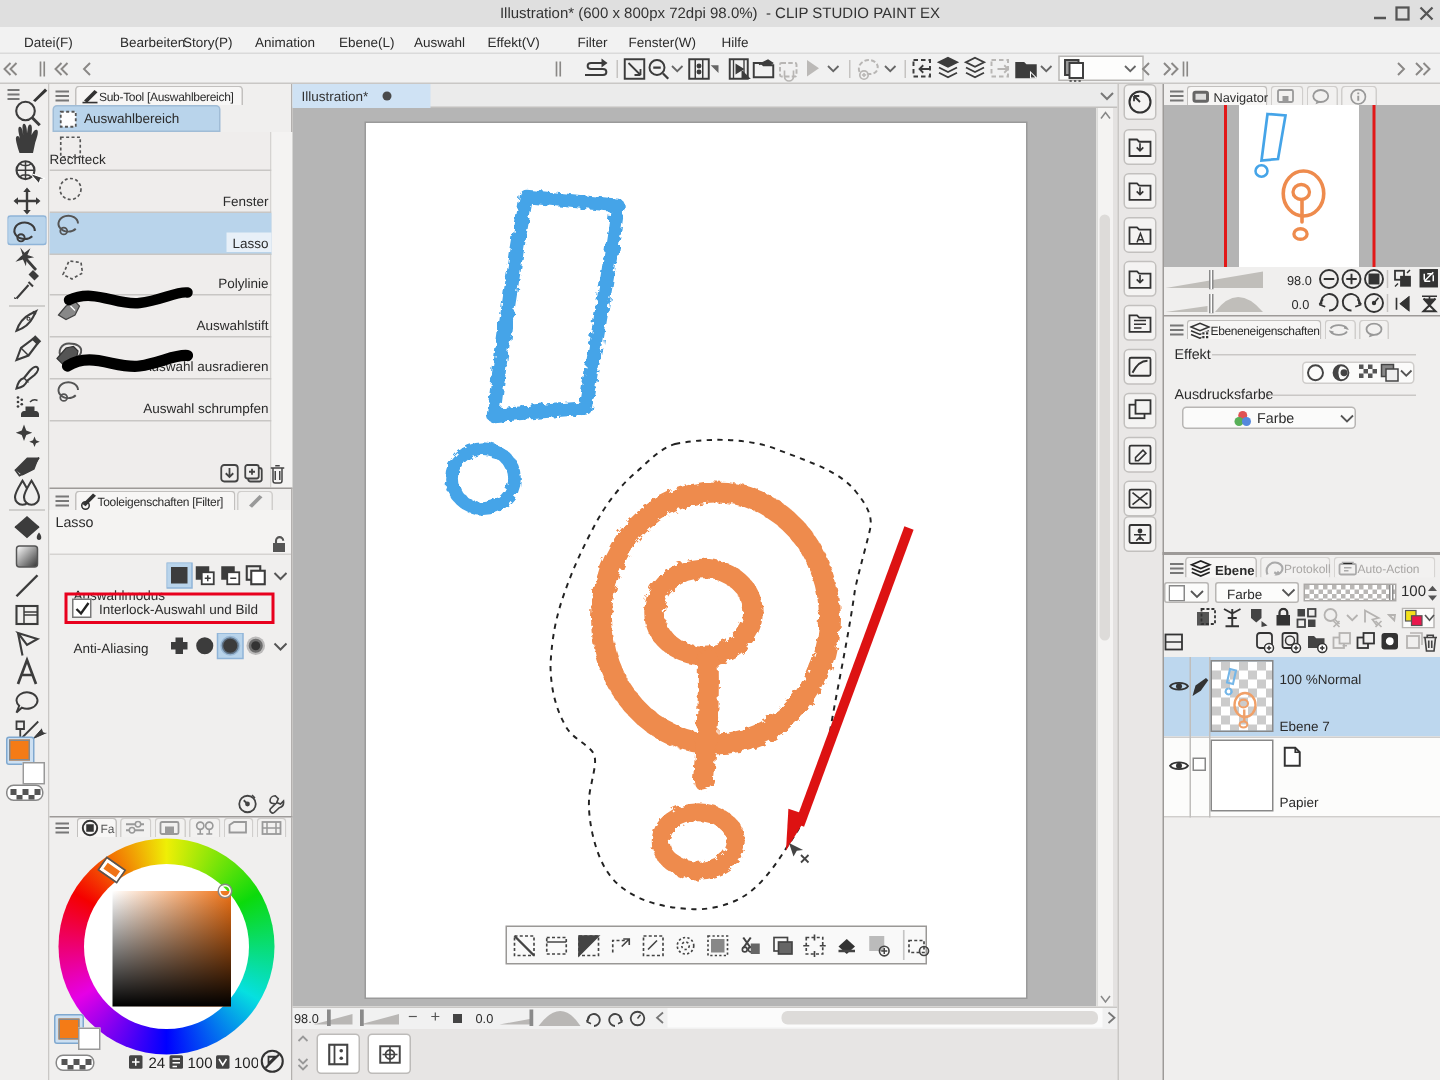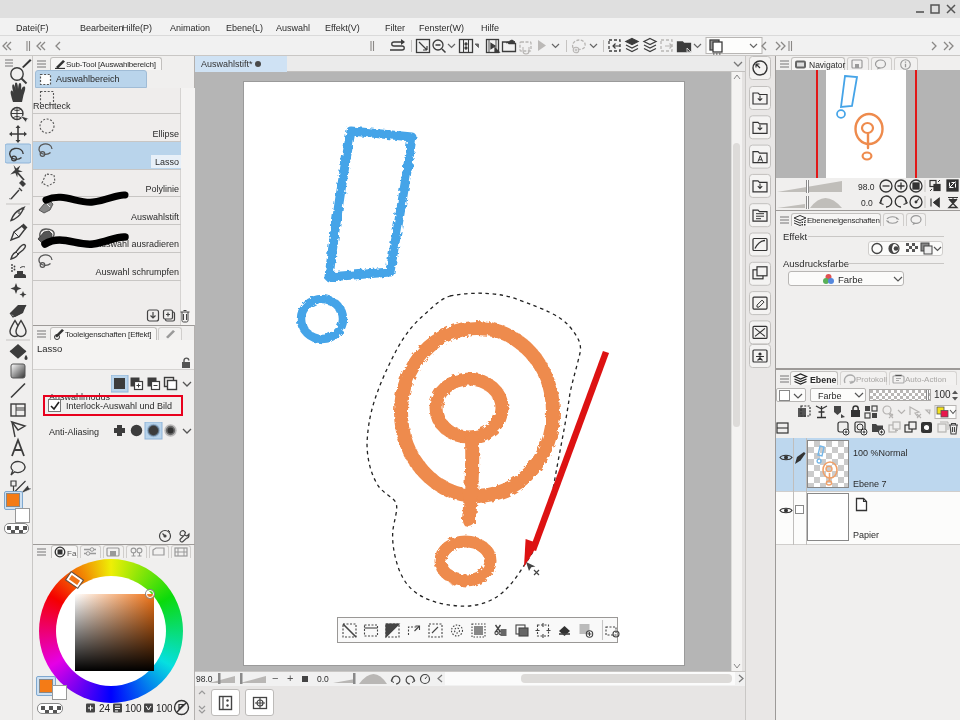--- a/index.html
+++ b/index.html
@@ -7,30 +7,31 @@
 #app{position:relative;width:960px;height:720px}
 .abs{position:absolute}
 .tb{position:absolute;font-size:9px;color:#2b2b2b;white-space:nowrap}
 .brd{border:1px solid #b3b0ae}
 svg{display:block}
 </style></head>
 <body>
 <div id="app">
 
 <div class="abs" style="left:0;top:0;width:960px;height:18px;background:#dfdfdf"></div>
+<div class="tb" style="left:0;top:4px;width:960px;text-align:center;font-size:10px;color:#333">Illustration* (600 x 800px 72dpi 98.0%)&nbsp;&nbsp;- CLIP STUDIO PAINT EX</div>
 <svg class="abs" style="left:914px;top:3px" width="44" height="12" viewBox="0 0 44 12">
  <path d="M2 9h8" stroke="#555" stroke-width="1.6" fill="none"></path>
  <rect x="17" y="2" width="8" height="8" fill="none" stroke="#555" stroke-width="1.5"></rect>
  <path d="M33 2l8 8M41 2l-8 8" stroke="#555" stroke-width="1.5"></path>
 </svg>
 
 <div class="abs" style="left:0;top:18px;width:960px;height:18px;background:#f2f2f2;border-bottom:1px solid #dadada"></div>
 <div class="tb" style="left:16px;top:23px">Datei(F)</div>
 <div class="tb" style="left:80px;top:23px">Bearbeiten</div>
-<div class="tb" style="left:122px;top:23px">Hilfe(P)</div>
+<div class="tb" style="left:122px;top:23px">Story(P)</div>
 <div class="tb" style="left:170px;top:23px">Animation</div>
 <div class="tb" style="left:226px;top:23px">Ebene(L)</div>
 <div class="tb" style="left:276px;top:23px">Auswahl</div>
 <div class="tb" style="left:325px;top:23px">Effekt(V)</div>
 <div class="tb" style="left:385px;top:23px">Filter</div>
 <div class="tb" style="left:419px;top:23px">Fenster(W)</div>
 <div class="tb" style="left:481px;top:23px">Hilfe</div>
 
 <div class="abs" style="left:0;top:36px;width:960px;height:20px;background:#f1f1f1;border-bottom:1px solid #c9c7c5"></div>
 <div id="toolbaricons">
@@ -308,21 +309,21 @@
         <rect x="1.5" y="1.5" width="10" height="10" fill="#fdfdfd" stroke="#555" stroke-dasharray="2 1.6" stroke-width="1.2"></rect>
       </svg>
 <div class="tb" style="left:56px;top:74px">Auswahlbereich</div>
 
 <div class="abs" style="left:33px;top:88px;width:148px;height:237px;background:#efedec;border-right:1px solid #d5d3d1"></div>
 <div class="abs" style="left:181px;top:88px;width:14px;height:237px;background:#f4f3f2"></div>
 <div class="abs" style="left:33px;top:141.5px;width:148px;height:28px;background:#b9d4eb"></div>
 <div class="abs" style="left:151px;top:155px;width:30px;height:13px;background:#e8f0f8"></div>
 <div id="stlabels">
 <div class="tb" style="left:33px;top:101px;width:146px;text-align:left">Rechteck</div>
-<div class="tb" style="left:33px;top:129px;width:146px;text-align:right">Ellipse</div>
+<div class="tb" style="left:33px;top:129px;width:146px;text-align:right">Fenster</div>
 <div class="tb" style="left:33px;top:157px;width:146px;text-align:right">Lasso</div>
 <div class="tb" style="left:33px;top:184px;width:146px;text-align:right">Polylinie</div>
 <div class="tb" style="left:33px;top:212px;width:146px;text-align:right">Auswahlstift</div>
 <div class="tb" style="left:33px;top:239px;width:146px;text-align:right">Auswahl ausradieren</div>
 <div class="tb" style="left:33px;top:267px;width:146px;text-align:right">Auswahl schrumpfen</div>
 </div>
 <svg class="abs" style="left:33px;top:88px" width="148" height="237" viewBox="0 0 148 237">
  <g stroke="#c8c6c4">
           <path d="M0 25.5h148M0 53.5h148M0 81.5h148M0 108.5h148M0 136.5h148M0 164.5h148M0 192.5h148"></path>
         </g>
@@ -361,21 +362,21 @@
 <div class="abs" style="left:33px;top:325px;width:162px;height:219px;background:#f0efee;border-right:1px solid #b3b0ae;border-top:1px solid #9d9a98"></div>
 <div id="toolprop">
 <svg class="abs" style="left:36px;top:329px" width="12" height="10">
         <path d="M1 2h9M1 5h9M1 8h9" stroke="#777" stroke-width="1.2"></path>
       </svg>
 <div class="abs" style="left:50px;top:327px;width:107px;height:13px;background:#f7f6f5;border:1px solid #c2c0be;border-bottom:none;border-radius:3px 3px 0 0"></div>
 <svg class="abs" style="left:53px;top:328px" width="13" height="12">
         <path d="M2 8L9 1l2 1.5L4 9.5z" fill="#333"></path>
         <circle cx="4" cy="9" r="2.5" fill="none" stroke="#333"></circle>
       </svg>
-<div class="tb" style="left:65px;top:330px;font-size:8px;letter-spacing:-0.2px">Tooleigenschaften [Effekt]</div>
+<div class="tb" style="left:65px;top:330px;font-size:8px;letter-spacing:-0.2px">Tooleigenschaften [Filter]</div>
 <div class="abs" style="left:158px;top:327px;width:24px;height:13px;background:#f2f1f0;border:1px solid #d0cecc;border-bottom:none;border-radius:3px 3px 0 0"></div>
 <svg class="abs" style="left:164px;top:329px" width="12" height="10">
         <path d="M2 8L9 1l2 1.5L4 9.5z" fill="#999"></path>
       </svg>
 <div class="abs" style="left:33px;top:340px;width:161px;height:30px;background:#f4f3f2;border-bottom:1px solid #d5d3d1"></div>
 <div class="tb" style="left:37px;top:343px;font-size:9.5px">Lasso</div>
 <svg class="abs" style="left:181px;top:357px" width="11" height="12">
         <rect x="1" y="5" width="8" height="6" fill="#555"></rect>
         <path d="M3 5V3.5a2.4 2.4 0 0 1 4.8 0" fill="none" stroke="#555" stroke-width="1.4"></path>
       </svg>
@@ -514,21 +515,21 @@
 </svg>
 <svg class="abs" style="left:173px;top:699px" width="17" height="17">
         <circle cx="8.5" cy="8.5" r="7" fill="none" stroke="#333" stroke-width="1.4"></circle>
         <path d="M4 13L13 4" stroke="#333" stroke-width="1.4"></path>
         <path d="M6 10V5.5h4.5z" fill="none" stroke="#333" stroke-width="1.2"></path>
       </svg>
 </div>
 
 <div class="abs" style="left:195px;top:56px;width:550px;height:16px;background:#ebebeb;border-bottom:1px solid #c2c0be"></div>
 <div class="abs" style="left:195px;top:56px;width:92px;height:16px;background:#cfe2f4"></div>
-<div class="tb" style="left:201px;top:59px;color:#333">Auswahlstift*</div>
+<div class="tb" style="left:201px;top:59px;color:#333">Illustration*</div>
 <div class="abs" style="left:255px;top:61px;width:6px;height:6px;border-radius:50%;background:#4a4a4a"></div>
 <svg class="abs" style="left:733px;top:60px" width="10" height="8">
       <path d="M1 2l4 4 4-4" stroke="#777" fill="none" stroke-width="1.3"></path>
     </svg>
 
 <svg class="abs" style="left:195px;top:72px" width="536" height="599" viewBox="0 0 536 599">
  <rect x="0" y="0" width="536" height="599" fill="#b5b5b5"></rect>
  <rect x="48.5" y="9.5" width="441" height="584" fill="#ffffff" stroke="#9a9a9a" stroke-width="1"></rect>
  <g filter="url(#crayon)">
 

